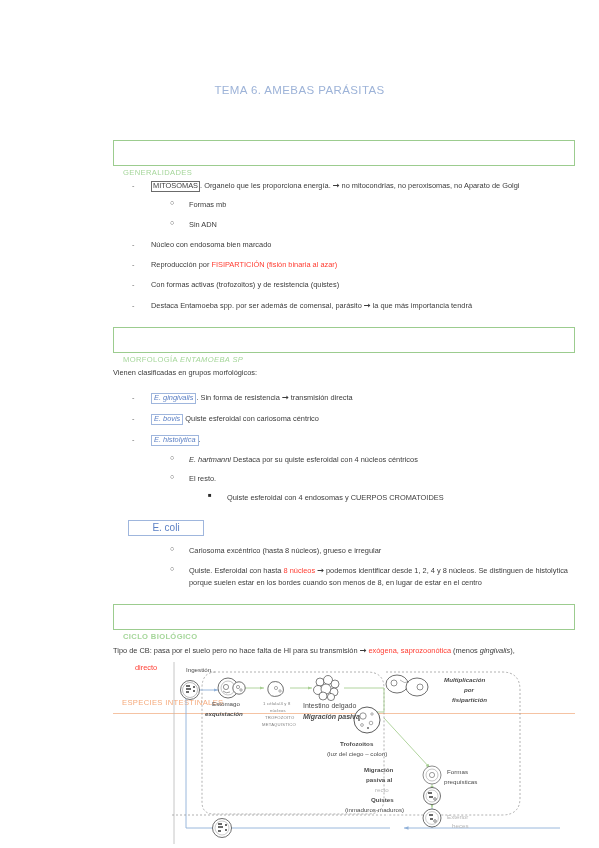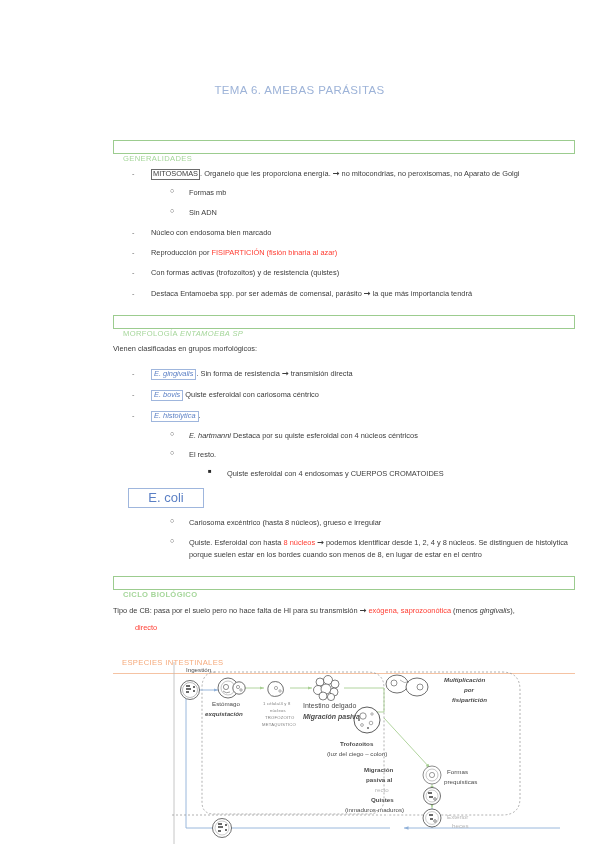--- a/index.html
+++ b/index.html
@@ -33,22 +33,22 @@
   .content {
     position: absolute;
     left: 113px;
     top: 140px;
     width: 462px;
   }
   
   .sec-box {
     border: 1px solid #9ccc8f;
     box-sizing: border-box;
-    height: 14px;
-    padding: 6px 0 0 9px;
+    height: 26px;
+    padding: 20px 0 0 9px;
     margin-bottom: 0;
   }
   .sec-box .sec-label {
     font-size: 7.6px;
     color: #a5d69a;
     letter-spacing: 0.35px;
   }
   .sec-label .ital {
     font-style: italic;
   }
@@ -108,28 +108,28 @@
   .link-box {
     display: inline-block;
     border: 1px solid #9fb6dd;
     padding: 0 2px;
     color: #5a7fc4;
     font-style: italic;
     line-height: 1.2;
   }
   .ecoli-box {
     position: relative;
-    margin-top: 9px;
+    margin-top: 17px;
     margin-left: 15px;
     width: 76px;
     border: 1px solid #9fb6dd;
     box-sizing: border-box;
     padding: 1px 0 2px 0;
     text-align: center;
-    font-size: 13px;
+    font-size: 10px;
     color: #5a7fc4;
     font-style: normal;
   }
   .arrow { font-weight: bold; font-size: 8px; }
   
   .figure-wrap {
     position: absolute;
     left: 172px;
     top: 658px;
     width: 390px;

